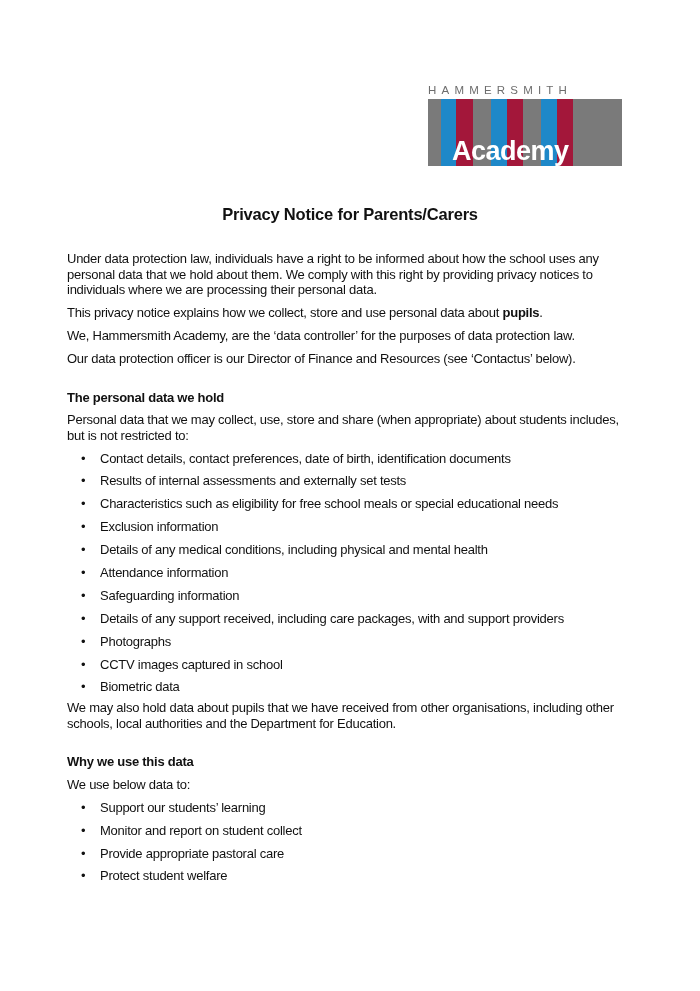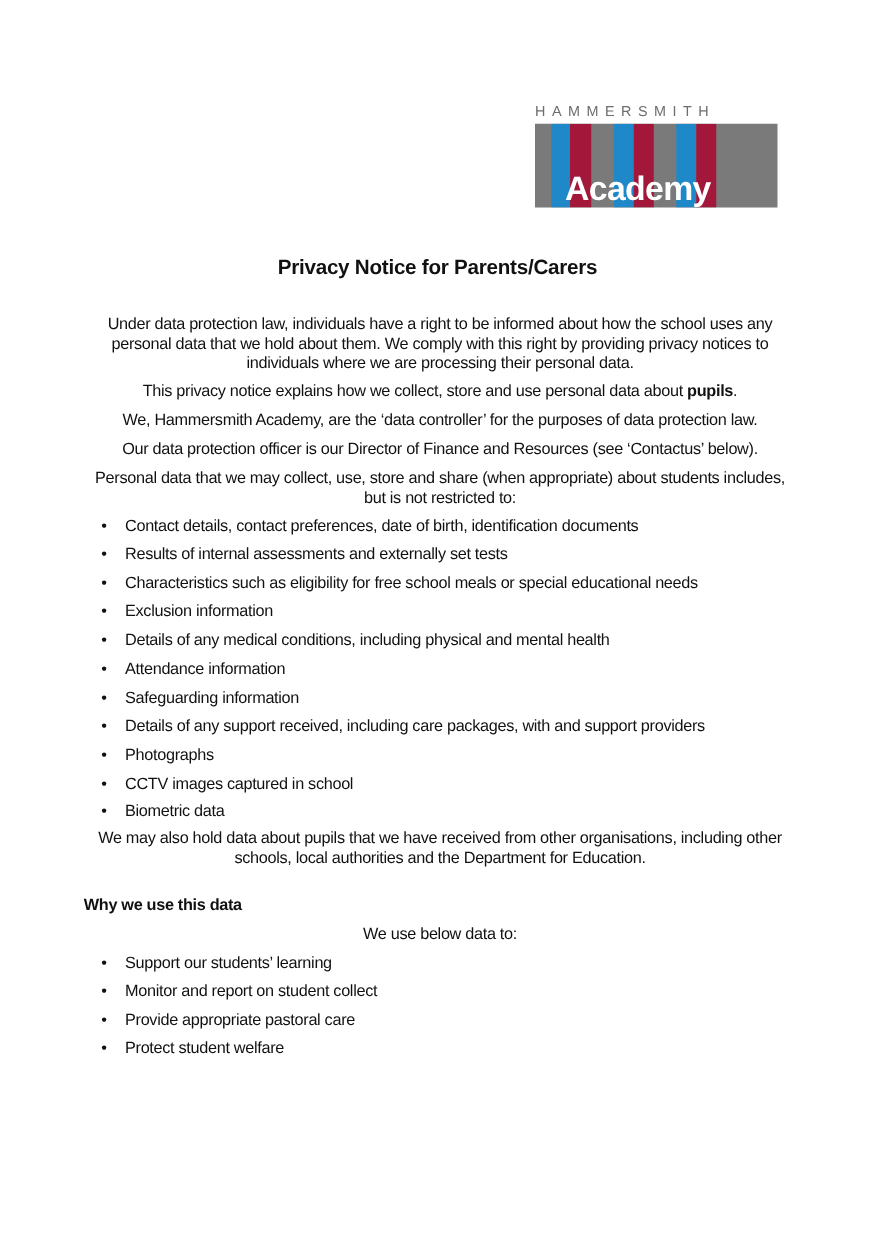--- a/index.html
+++ b/index.html
@@ -5,21 +5,21 @@
   html, body { margin: 0; padding: 0; background: #ffffff; }
   body { width: 700px; height: 991px; position: relative; overflow: hidden;
          font-family: "Liberation Sans", sans-serif; color: #111; }
   .logo { position: absolute; left: 428px; top: 84px; width: 201px; }
   .logo-word { font-size: 11.5px; letter-spacing: 5.2px; color: #6d6d6d; height: 15px; line-height: 13px; white-space: nowrap; }
   .logo-box { position: relative; width: 194px; height: 67px; background: #7a7a7a; overflow: hidden; }
   .stripe { position: absolute; top: 0; height: 100%; }
   .logo-name { position: absolute; left: 0; bottom: 0; font-weight: bold; font-size: 27px; color: #ffffff; letter-spacing: -0.5px; line-height: 30px; margin-left: 24px; }
   .title { position: absolute; left: 0; width: 700px; top: 205px; text-align: center; font-weight: bold; font-size: 16.5px; letter-spacing: -0.2px; }
   .content { position: absolute; left: 67px; top: 251px; width: 570px; font-size: 13px; line-height: 15.5px; letter-spacing: -0.25px; }
-  p { margin: 0 0 7.5px 0; text-align: center; }
+  p { margin: 0 0 7.5px 0; }
   h2 { font-size: 13px; font-weight: bold; margin: 23px 0 7px 0; letter-spacing: -0.25px; }
   ul { list-style: none; margin: 0; padding: 0 0 0 14px; }
   li { position: relative; padding-left: 19px; margin-bottom: 7.4px; }
   li .bullet { position: absolute; left: 0; top: 0; }
   ul + p { margin-top: -2px; }
 </style>
 </head>
 <body>
 
 <div class="logo">
@@ -36,20 +36,21 @@
 </div>
 
 <div class="title">Privacy Notice for Parents/Carers</div>
 
 <div class="content">
   <p>Under data protection law, individuals have a right to be informed about how the school uses any personal data that we hold about them. We comply with this right by providing privacy notices to individuals where we are processing their personal data.</p>
   <p><span>This privacy notice explains how we collect, store and use personal data about </span><b>pupils</b><span>.</span></p>
   <p>We, Hammersmith Academy, are the ‘data controller’ for the purposes of data protection law.</p>
   <p>Our data protection officer is our Director of Finance and Resources (see ‘Contactus’ below).</p>
 
+  <h2>The personal data we hold</h2>
   <p>Personal data that we may collect, use, store and share (when appropriate) about students includes, but is not restricted to:</p>
   <ul>
     <li><span class="bullet">•</span><span>Contact details, contact preferences, date of birth, identification documents</span></li>
     <li><span class="bullet">•</span><span>Results of internal assessments and externally set tests</span></li>
     <li><span class="bullet">•</span><span>Characteristics such as eligibility for free school meals or special educational needs</span></li>
     <li><span class="bullet">•</span><span>Exclusion information</span></li>
     <li><span class="bullet">•</span><span>Details of any medical conditions, including physical and mental health</span></li>
     <li><span class="bullet">•</span><span>Attendance information</span></li>
     <li><span class="bullet">•</span><span>Safeguarding information</span></li>
     <li><span class="bullet">•</span><span>Details of any support received, including care packages, with and support providers</span></li>

